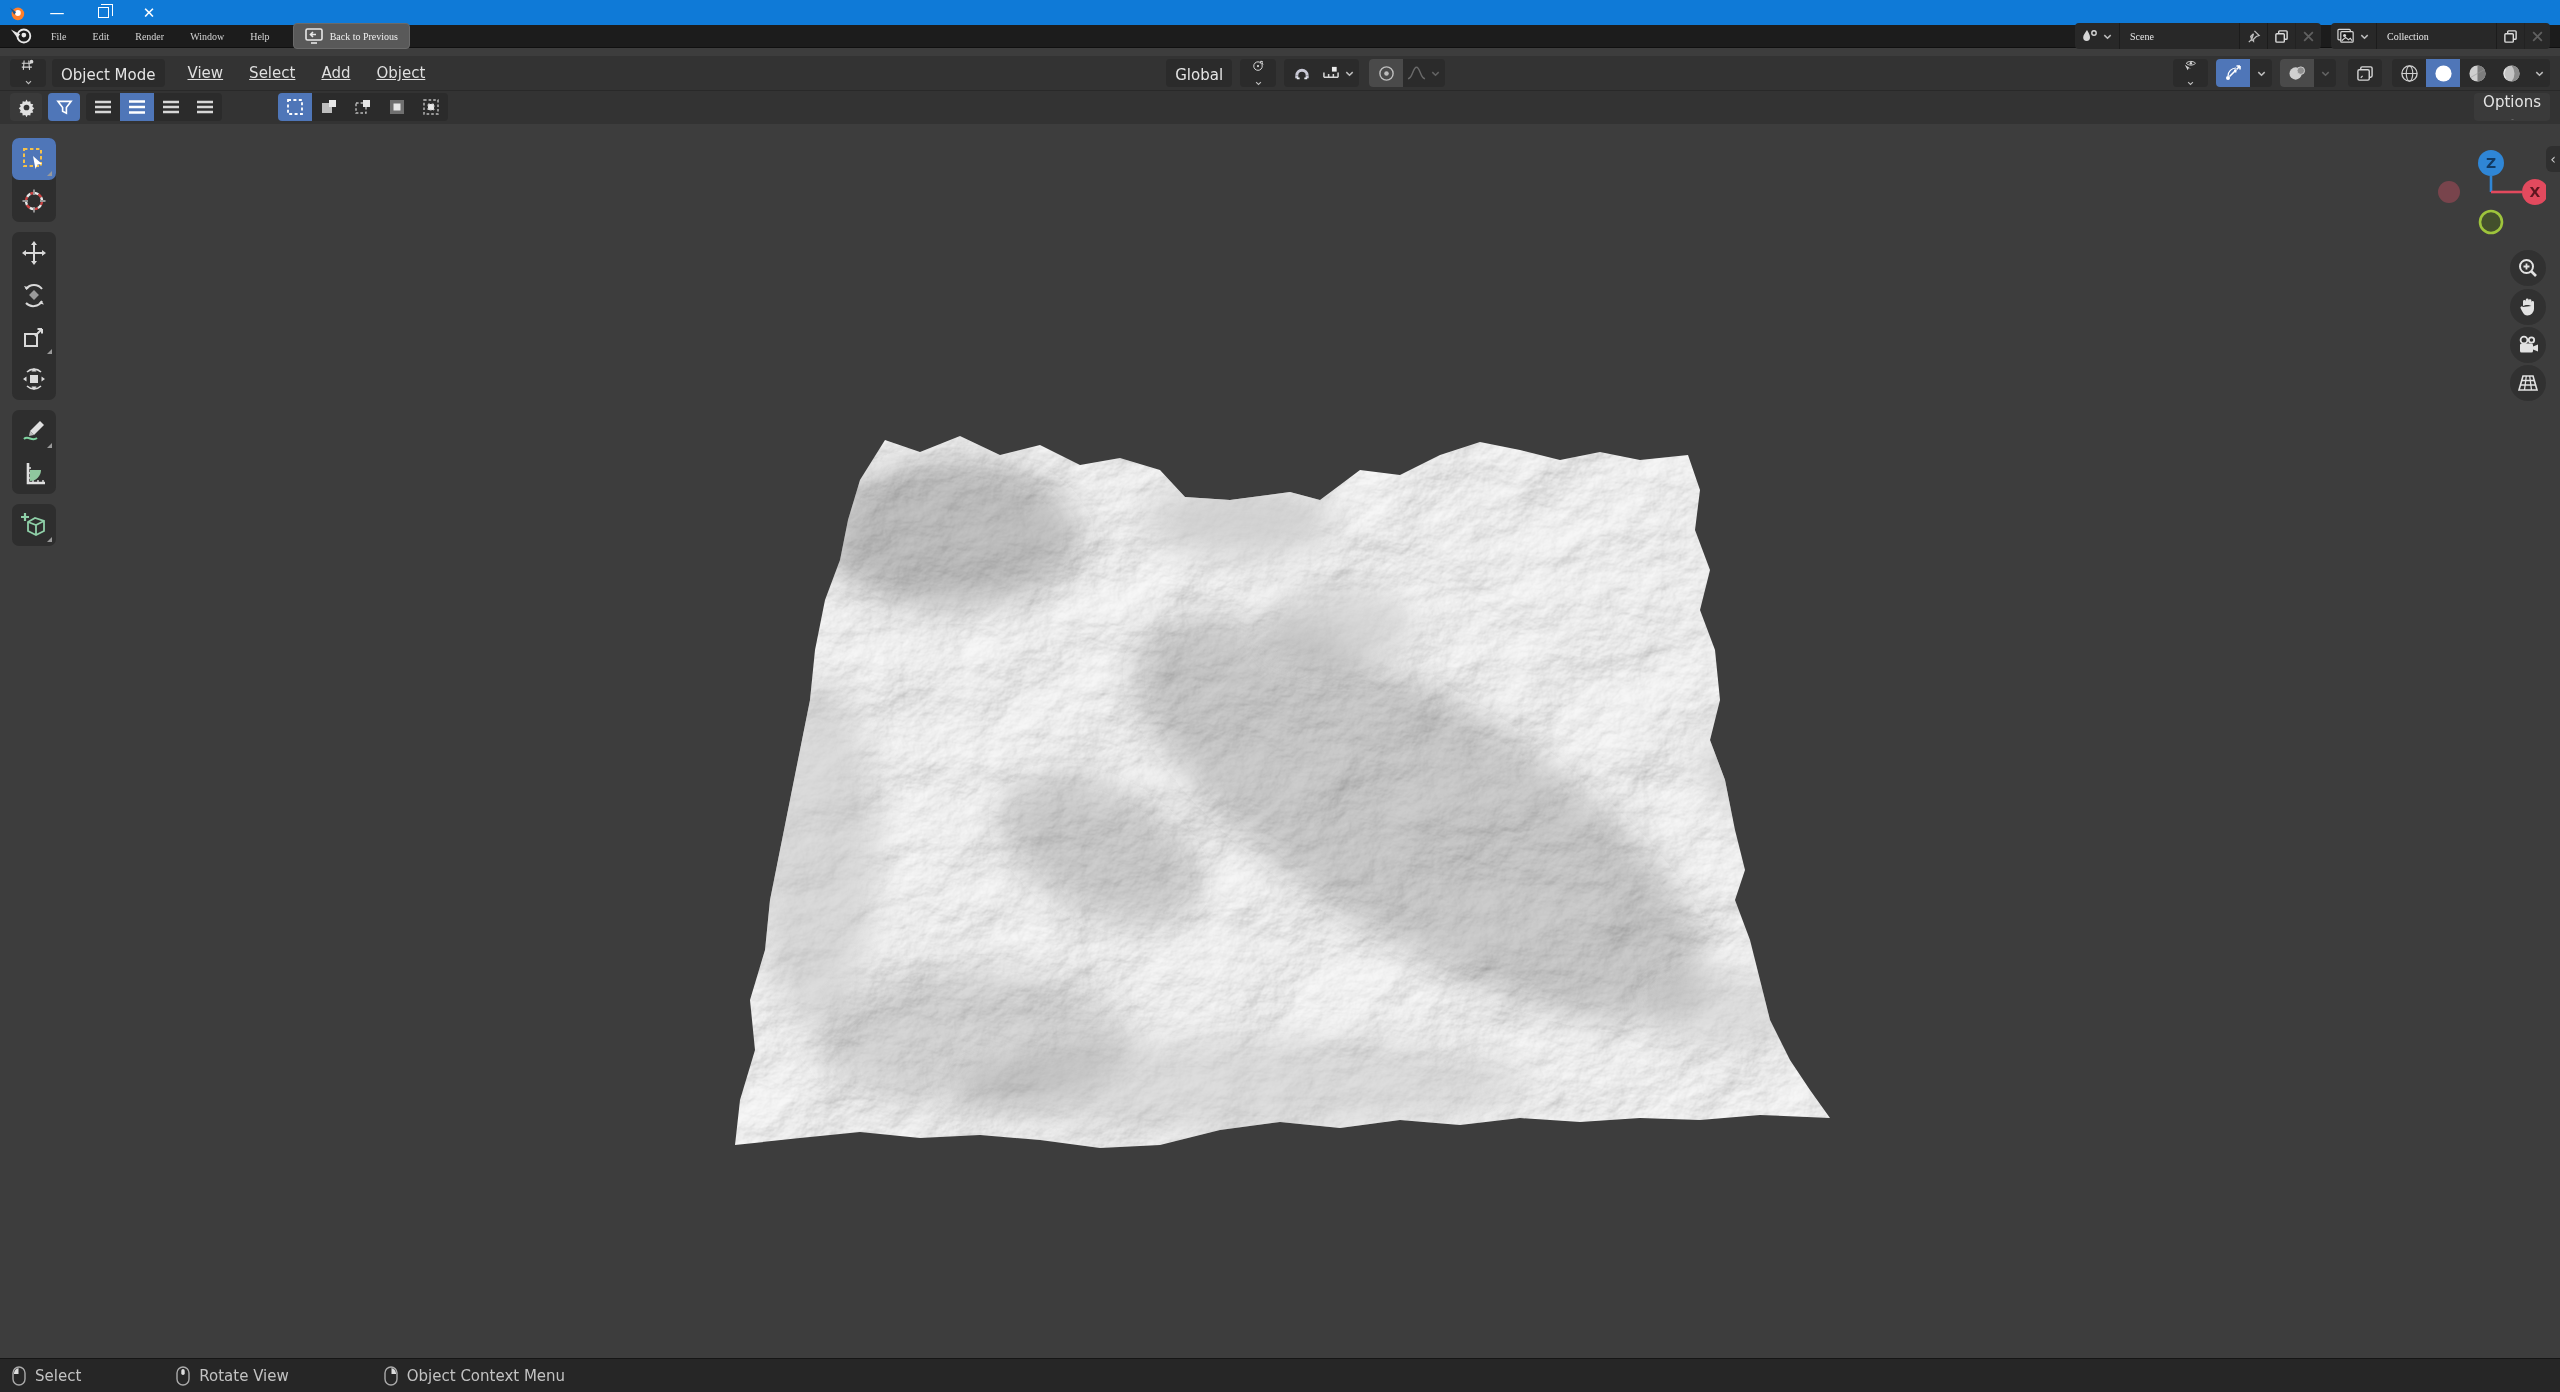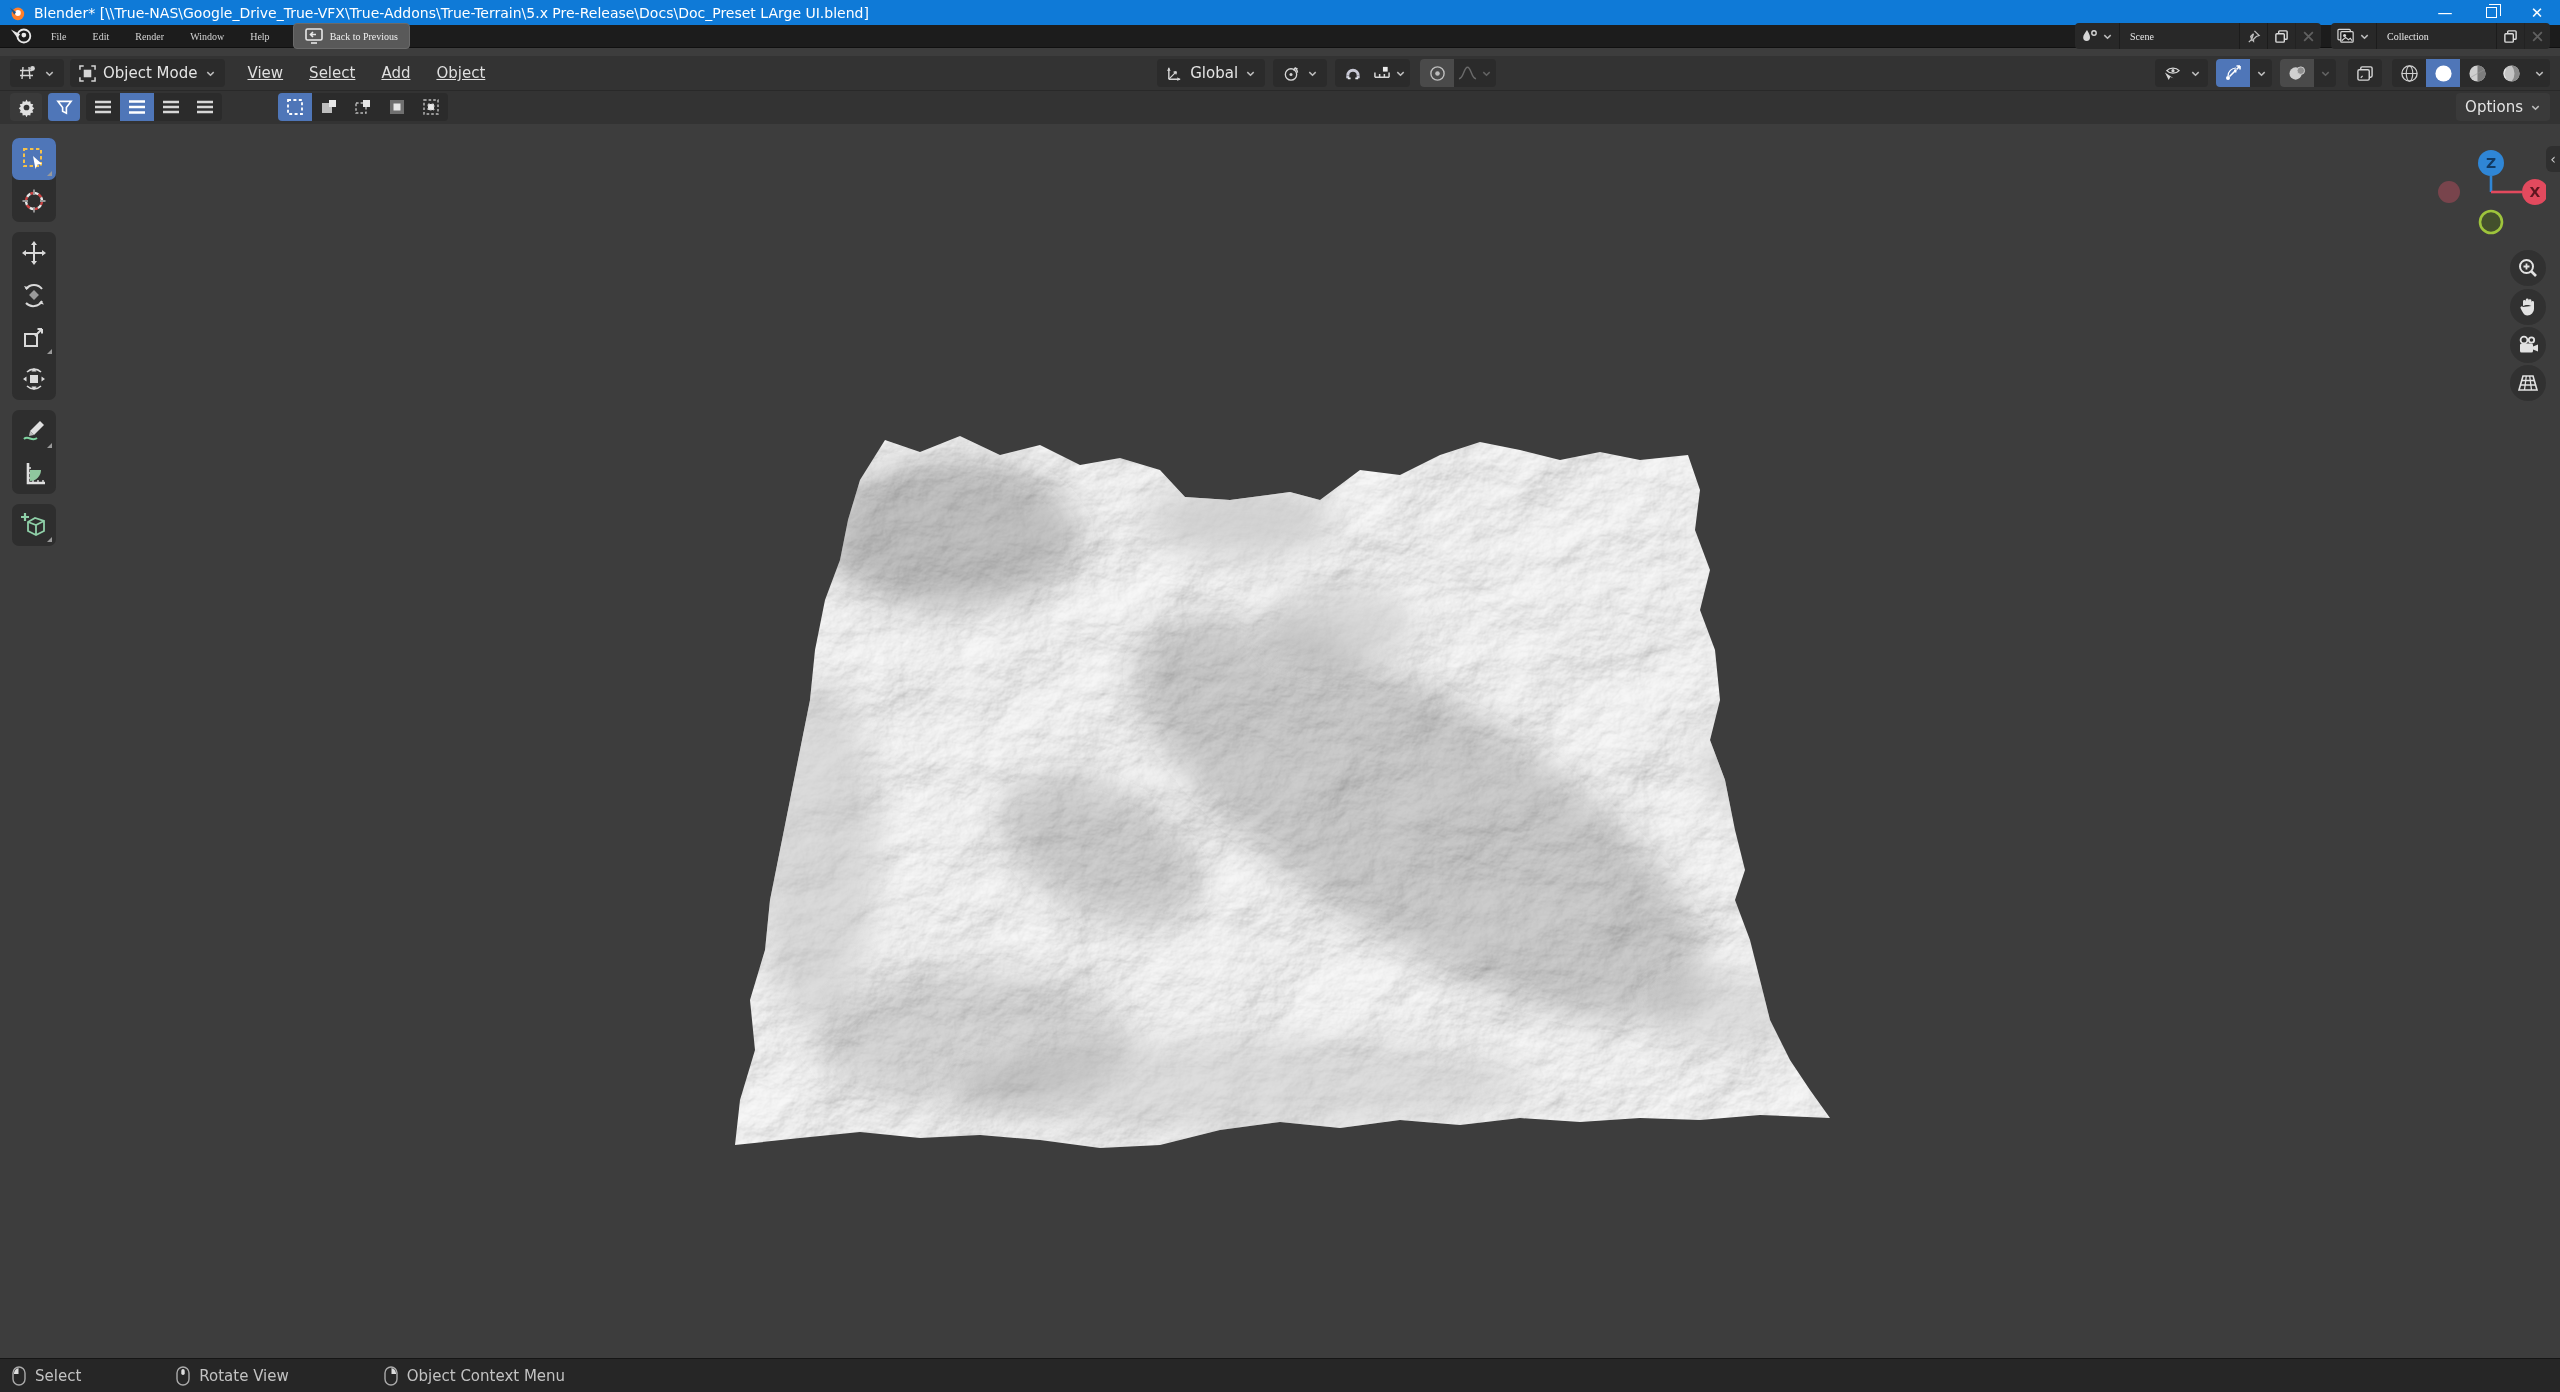--- a/index.html
+++ b/index.html
@@ -52,21 +52,21 @@
 
   
   .vh1, .vh2{
     position:absolute; left:0; right:0; height:34px; background:#333333;
     display:flex; align-items:center; font-size:15px; padding:0 10px;
   }
   .vh1{ top:56px; }
   .vh2{ top:90px; box-shadow: inset 0 1px 0 rgba(0,0,0,.18); }
   .widget{
     background:#2b2b2b; border-radius:4px; height:28px;
-    display:flex; align-items:center; padding:0 9px; gap:7px; color:#e4e4e4;
+    display:flex; align-items:center; padding:0 9px; gap:7px; color:#e4e4e4;flex-direction:column;
   }
   .seg-group{ display:flex; background:#2b2b2b; border-radius:4px; overflow:hidden; height:28px; }
   .seg{ min-width:34px; height:28px; display:flex; align-items:center; justify-content:center; padding:0 4px; }
   .seg.chev-seg{ min-width:22px; }
   .seg.active{ background:#4f76b8; }
   .seg.lit{ background:#4a4a4a; }
   .hmenu{ padding:4px 13px; border-radius:4px; color:#dfdfdf;text-decoration:underline; }
   .gap6{ width:6px; } .gap8{ width:8px; } .gap10{ width:10px; } .gap12{ width:12px; }
   .flexspace{ flex:1; }
   .tool-btn{
@@ -112,21 +112,20 @@
 </style>
 </head>
 <body>
 
 <div class="titlebar">
   <svg class="app-icon" viewBox="0 0 20 20">
     <circle cx="11" cy="11" r="7" fill="#ff7f2a"></circle>
     <circle cx="11" cy="10" r="3.2" fill="#fff"></circle>
     <path d="M2,4 L9,9 L7,12 Z" fill="#265787"></path>
   </svg>
-  <span class="title-text">Blender* [\\True-NAS\Google_Drive_True-VFX\True-Addons\True-Terrain\5.x Pre-Release\Docs\Doc_Preset LArge UI.blend]</span>
   <div class="win-controls">
     <div class="win-btn">—</div>
     <div class="win-btn">
         <span class="restore-glyph"></span>
       </div>
     <div class="win-btn">✕</div>
   </div>
 </div>
 
 <div class="topbar">

